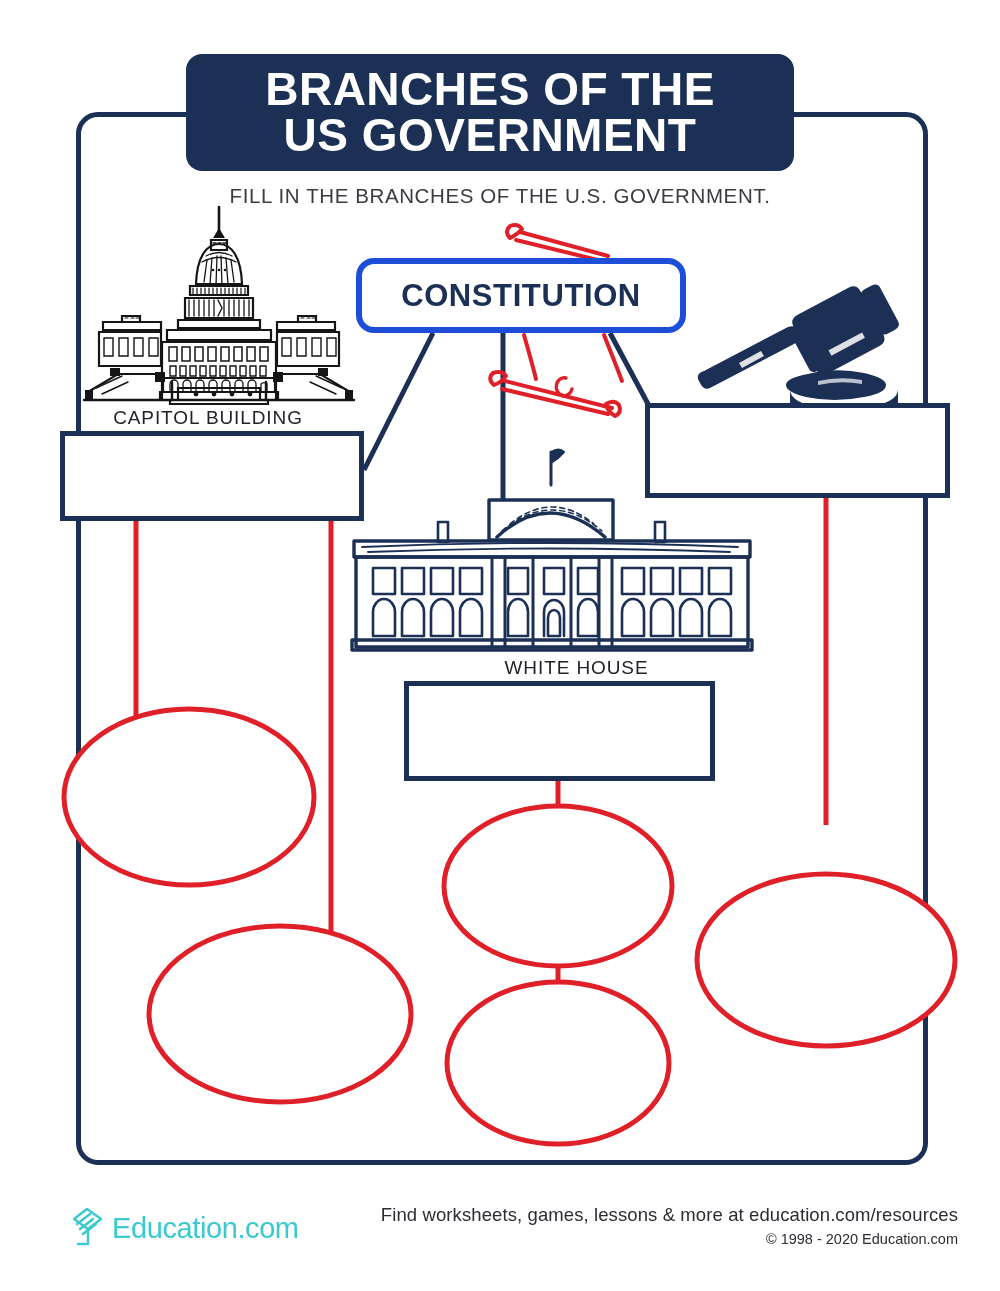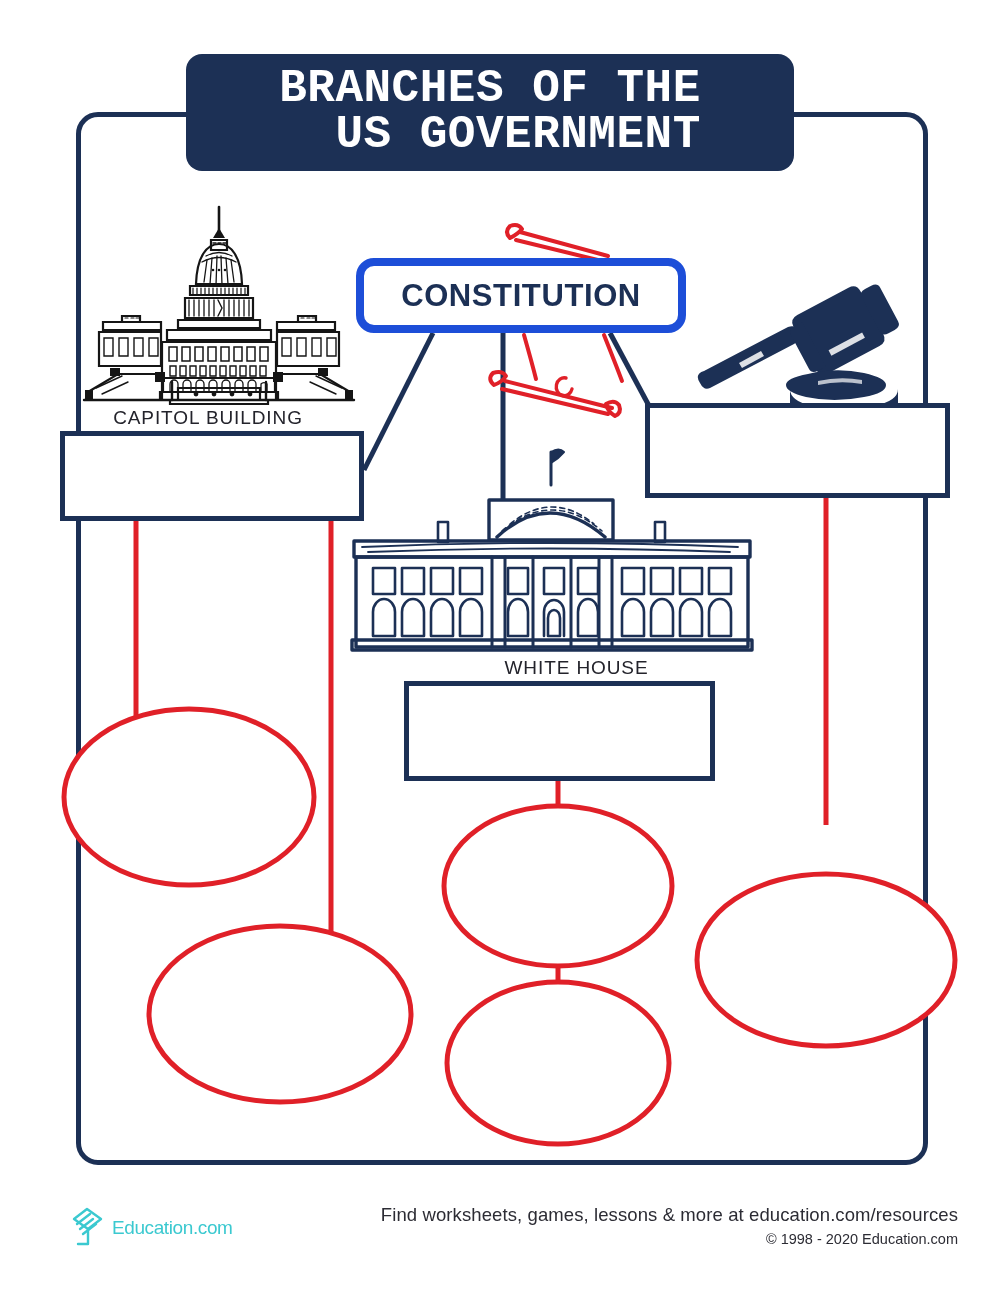--- a/index.html
+++ b/index.html
@@ -50,24 +50,23 @@
     justify-content: center;
     box-sizing: border-box;
     z-index: 6;
   }
   .title-text {
     color: #ffffff;
     font-size: 46px;
     font-weight: bold;
     line-height: 0.98;
     letter-spacing: 0.5px;
-    text-align: right;
+    text-align: center;
     text-transform: uppercase;
     white-space: pre-line;
-    font-family: Liberation Mono, monospace;
   }
 
   .subtitle {
     position: absolute;
     left: 0;
     top: 184px;
     width: 1000px;
     text-align: center;
     color: #3b3b44;
     font-size: 20.5px;
@@ -124,21 +123,21 @@
     position: absolute;
     left: 68px;
     top: 10px;
     display: flex;
     align-items: center;
     gap: 4px;
   }
   .footer-logo-mark { width: 40px; height: 44px; display: block; }
   .footer-logo-text {
     color: #3bc9d0;
-    font-size: 19px;
+    font-size: 29px;
     letter-spacing: -0.4px;
   }
   .footer-lines {
     position: absolute;
     right: 42px;
     top: 8px;
     text-align: right;
   }
   .footer-promo {
     color: #2c2c34;
@@ -154,21 +153,21 @@
     white-space: nowrap;
   }
 
   
   .constitution-badge {
     position: absolute;
     left: 356px;
     top: 258px;
     width: 330px;
     height: 75px;
-    border: 8px solid #1d4ed8;
+    border: 6px solid #1d4ed8;
     border-radius: 18px;
     background: #ffffff;
     box-sizing: border-box;
     display: flex;
     align-items: center;
     justify-content: center;
     z-index: 5;
   }
   .constitution-label {
     color: #1c3055;
@@ -432,20 +431,21 @@
     <ellipse cx="558" cy="886" rx="114" ry="80" fill="#ffffff" stroke="#e02028" stroke-width="5"></ellipse>
     <ellipse cx="558" cy="1063" rx="111" ry="81" fill="#ffffff" stroke="#e02028" stroke-width="5"></ellipse>
     <ellipse cx="826" cy="960" rx="129" ry="86" fill="#ffffff" stroke="#e02028" stroke-width="5"></ellipse>
   </svg>
 
   <div class="title-banner">
     <div class="title-text">BRANCHES OF THE
 US GOVERNMENT</div>
   </div>
 
+  <div class="subtitle">FILL IN THE BRANCHES OF THE U.S. GOVERNMENT.</div>
 
   <div class="constitution-badge">
     <span class="constitution-label">CONSTITUTION</span>
   </div>
 
   <div class="art-caption" id="caption-capitol">CAPITOL BUILDING</div>
   <div class="art-caption" id="caption-whitehouse">WHITE HOUSE</div>
 
   <div class="answer-box" id="box-legislative"></div>
   <div class="answer-box" id="box-judicial"></div>

